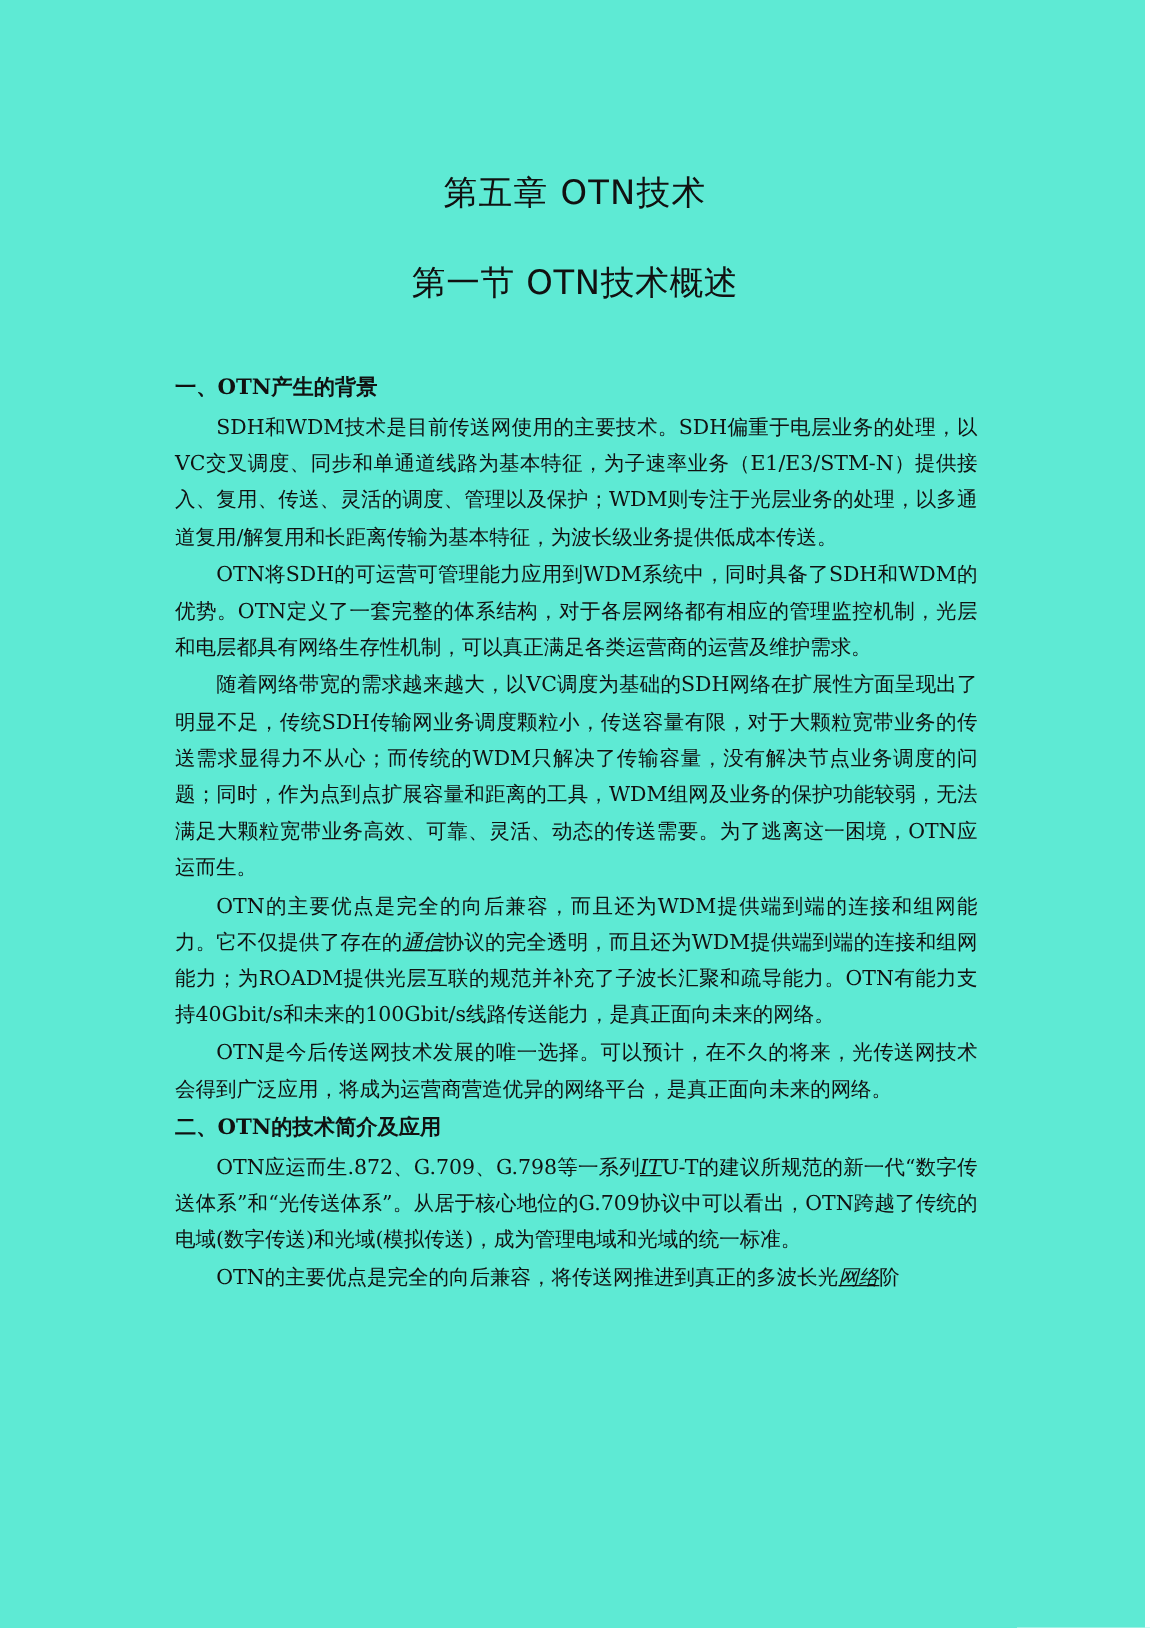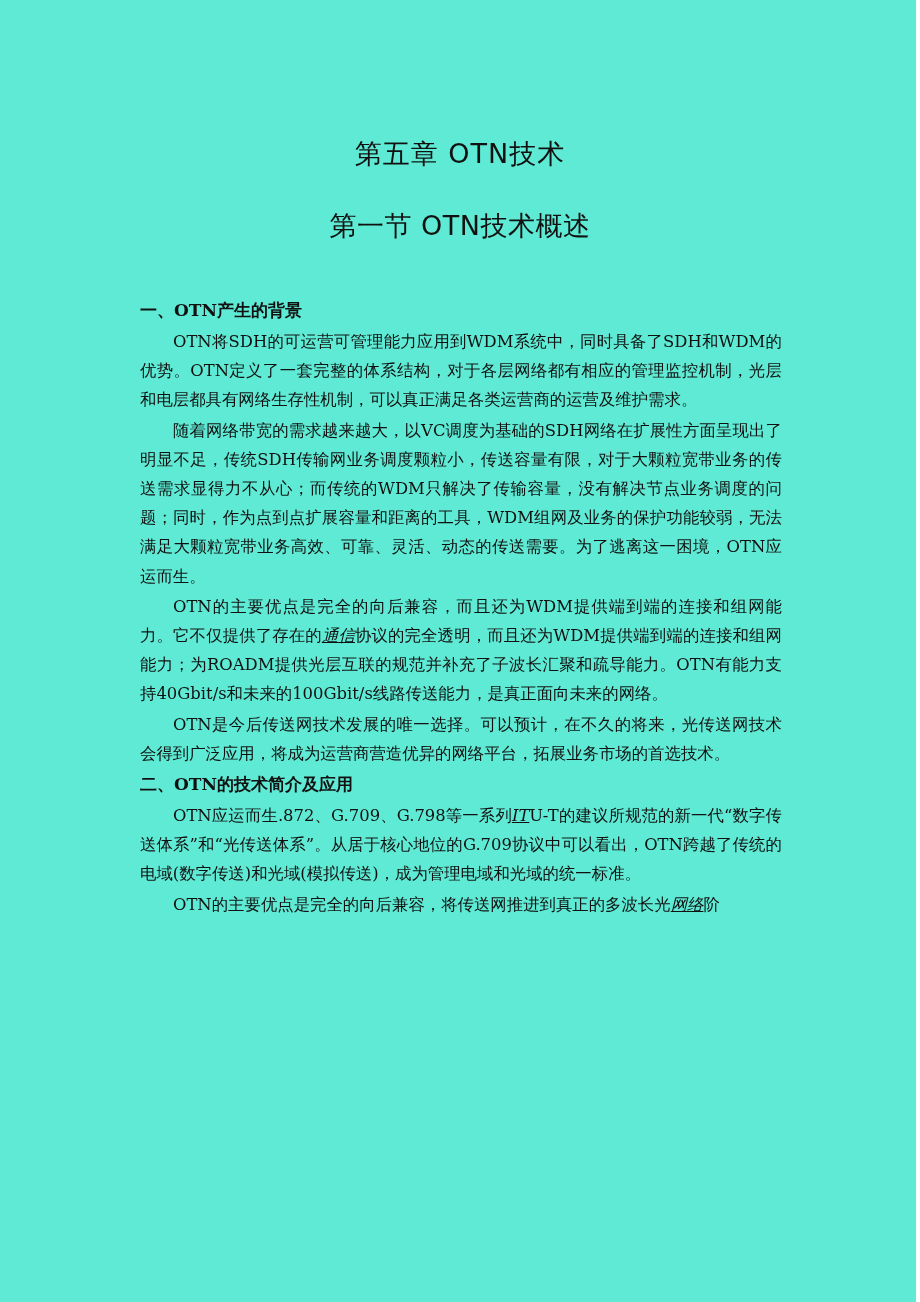--- a/index.html
+++ b/index.html
@@ -17,22 +17,23 @@
 </style>
 </head>
 <body>
 
 <div class="page">
   <div class="chapter-title">第五章 OTN技术</div>
   <div class="section-title">第一节 OTN技术概述</div>
 
   <div class="body">
     <div class="heading">一、OTN产生的背景</div>
+    <p class="para">SDH和WDM技术是目前传送网使用的主要技术。SDH偏重于电层业务的处理，以VC交叉调度、同步和单通道线路为基本特征，为子速率业务（E1/E3/STM-N）提供接入、复用、传送、灵活的调度、管理以及保护；WDM则专注于光层业务的处理，以多通道复用/解复用和长距离传输为基本特征，为波长级业务提供低成本传送。</p>
     <p class="para">OTN将SDH的可运营可管理能力应用到WDM系统中，同时具备了SDH和WDM的优势。OTN定义了一套完整的体系结构，对于各层网络都有相应的管理监控机制，光层和电层都具有网络生存性机制，可以真正满足各类运营商的运营及维护需求。</p>
     <p class="para">随着网络带宽的需求越来越大，以VC调度为基础的SDH网络在扩展性方面呈现出了明显不足，传统SDH传输网业务调度颗粒小，传送容量有限，对于大颗粒宽带业务的传送需求显得力不从心；而传统的WDM只解决了传输容量，没有解决节点业务调度的问题；同时，作为点到点扩展容量和距离的工具，WDM组网及业务的保护功能较弱，无法满足大颗粒宽带业务高效、可靠、灵活、动态的传送需要。为了逃离这一困境，OTN应运而生。</p>
     <p class="para"><span>OTN的主要优点是完全的向后兼容，而且还为WDM提供端到端的连接和组网能力。它不仅提供了存在的</span><span class="u">通信</span><span>协议的完全透明，而且还为WDM提供端到端的连接和组网能力；为ROADM提供光层互联的规范并补充了子波长汇聚和疏导能力。OTN有能力支持40Gbit/s和未来的100Gbit/s线路传送能力，是真正面向未来的网络。</span></p>
-    <p class="para">OTN是今后传送网技术发展的唯一选择。可以预计，在不久的将来，光传送网技术会得到广泛应用，将成为运营商营造优异的网络平台，拓展业务市场的首选技术。</p>
+    <p class="para">OTN是今后传送网技术发展的唯一选择。可以预计，在不久的将来，光传送网技术会得到广泛应用，将成为运营商营造优异的网络平台，是真正面向未来的网络。</p>
 
     <div class="heading">二、OTN的技术简介及应用</div>
     <p class="para"><span>OTN应运而生.872、G.709、G.798等一系列</span><span class="u">IT</span><span>U-T的建议所规范的新一代“数字传送体系”和“光传送体系”。从居于核心地位的G.709协议中可以看出，OTN跨越了传统的电域(数字传送)和光域(模拟传送)，成为管理电域和光域的统一标准。</span></p>
     <p class="para"><span>OTN的主要优点是完全的向后兼容，将传送网推进到真正的多波长光</span><span class="u">网络</span><span>阶</span></p>
   </div>
 </div>
 
 </body></html>

